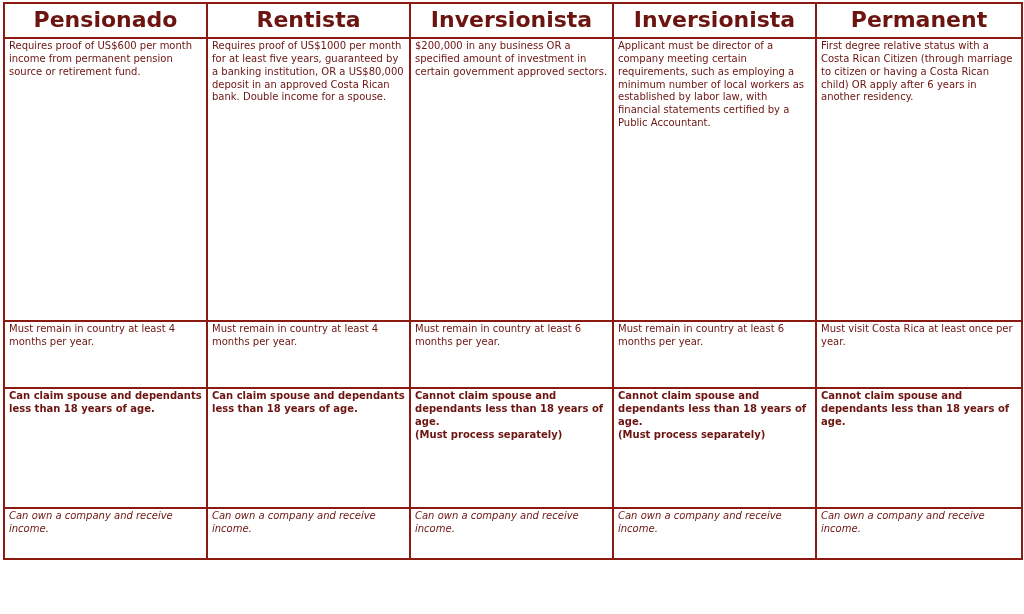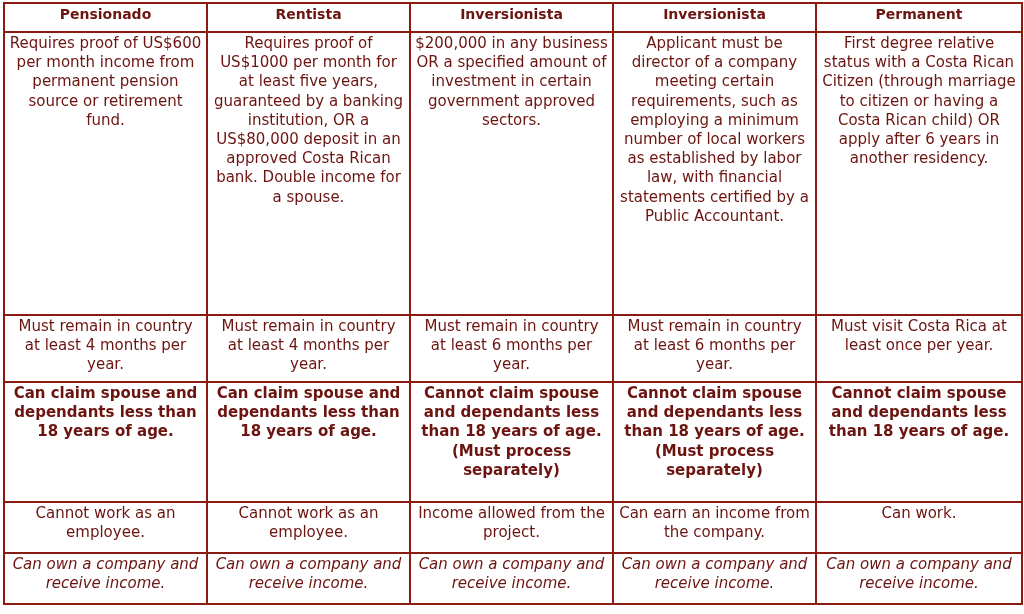--- a/index.html
+++ b/index.html
@@ -29,31 +29,31 @@
   table.residency-table col.c1 { width: 203px; }
   table.residency-table col.c2 { width: 203px; }
   table.residency-table col.c3 { width: 203px; }
   table.residency-table col.c4 { width: 206px; }
 
   table.residency-table th,
   table.residency-table td {
     border: 2px solid #8a1a12;
     vertical-align: top;
     padding: 1px 4px 2px 4px;
-    font-size: 15px;
+    font-size: 10px;
     line-height: 1.28;
     color: #6b1410;
     font-weight: normal;
-    text-align: center;
+    text-align: left;
     white-space: pre-line;
   }
   table.residency-table thead th {
     text-align: center;
     font-weight: bold;
-    font-size: 14px;
+    font-size: 22px;
     padding-top: 2px;
     padding-bottom: 3px;
     height: 22px;
   }
   tr.r-requirements td { height: 278px; }
   tr.r-stay td { height: 62px; margin-top: 9px; }
   tr.r-dependants td { height: 115px; font-weight: bold; }
   tr.r-work td { height: 46px; }
   tr.r-company td { height: 46px; font-style: italic; }
 </style>
@@ -95,27 +95,20 @@
       </tr>
       <tr class="r-dependants">
         <td>Can claim spouse and dependants less than 18 years of age.</td>
         <td>Can claim spouse and dependants less than 18 years of age.</td>
         <td>Cannot claim spouse and dependants less than 18 years of age.
 (Must process separately)</td>
         <td>Cannot claim spouse and dependants less than 18 years of age.
 (Must process separately)</td>
         <td>Cannot claim spouse and dependants less than 18 years of age.</td>
       </tr>
-      <tr class="r-work">
-        <td>Cannot work as an employee.</td>
-        <td>Cannot work as an employee.</td>
-        <td>Income allowed from the project.</td>
-        <td>Can earn an income from the company.</td>
-        <td>Can work.</td>
-      </tr>
       <tr class="r-company">
         <td>Can own a company and receive income.</td>
         <td>Can own a company and receive income.</td>
         <td>Can own a company and receive income.</td>
         <td>Can own a company and receive income.</td>
         <td>Can own a company and receive income.</td>
       </tr>
     </tbody>
   </table>
 </div>

